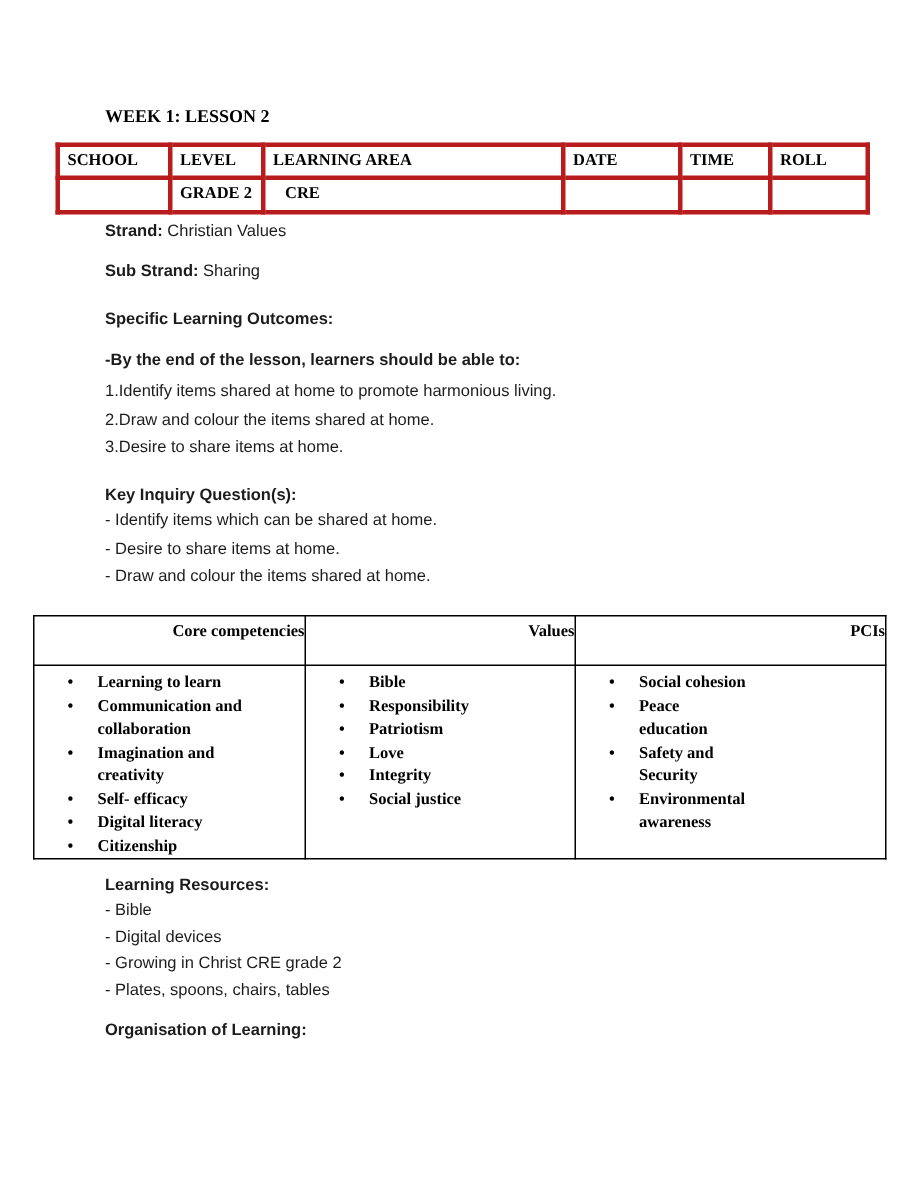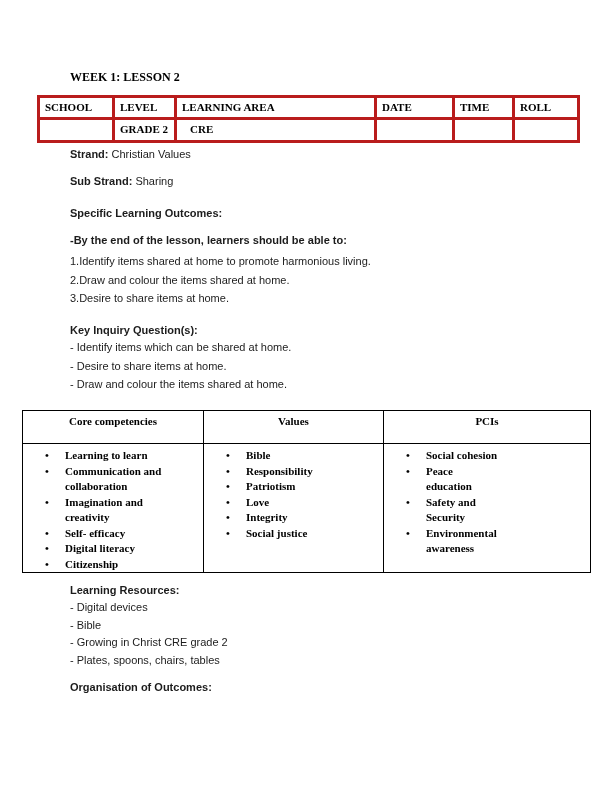--- a/index.html
+++ b/index.html
@@ -26,21 +26,21 @@
   table{border-collapse:collapse;table-layout:fixed;position:absolute;
         font-family:"Liberation Serif",serif;color:#000;font-weight:700;font-size:11px;}
   .info-table{left:37px;top:95px;width:540px;}
   .info-table th,.info-table td{border:3px solid #b91c1c;text-align:left;vertical-align:top;
         padding:3px 2px 0 5px;box-sizing:border-box;font-weight:700;}
   .info-table th{height:22px;}
   .info-table td{height:23px;}
   .info-table .indent{padding-left:13px;}
   .matrix-table{left:22px;top:410px;width:568px;}
   .matrix-table th,.matrix-table td{border:1px solid #000;box-sizing:border-box;vertical-align:top;}
-  .matrix-table th{height:33px;padding:4px 0 0 0;text-align:center;font-weight:700;}
+  .matrix-table th{height:33px;padding:4px 0 0 0;text-align:right;font-weight:700;}
   .matrix-table td{height:124px;padding:4px 0 0 0;}
   .bullets{list-style:none;margin:0;padding:0;}
   .bullets li{position:relative;padding-left:42px;line-height:15.5px;white-space:pre-line;}
   .bullets li::before{content:"\2022";position:absolute;left:22px;top:0;}
 </style>
 </head>
 <body>
 
 <div class="page">
 
@@ -140,21 +140,21 @@
             <li>Environmental
 awareness</li>
           </ul>
         </td>
       </tr>
     </tbody>
   </table>
 
   <p class="line b res-head">Learning Resources:</p>
   <ul class="plainlist resources">
+    <li>- Bible</li>
     <li>- Digital devices</li>
-    <li>- Bible</li>
     <li>- Growing in Christ CRE grade 2</li>
     <li>- Plates, spoons, chairs, tables</li>
   </ul>
 
-  <p class="line b org-head">Organisation of Outcomes:</p>
+  <p class="line b org-head">Organisation of Learning:</p>
 
 </div>
 
 </body></html>

